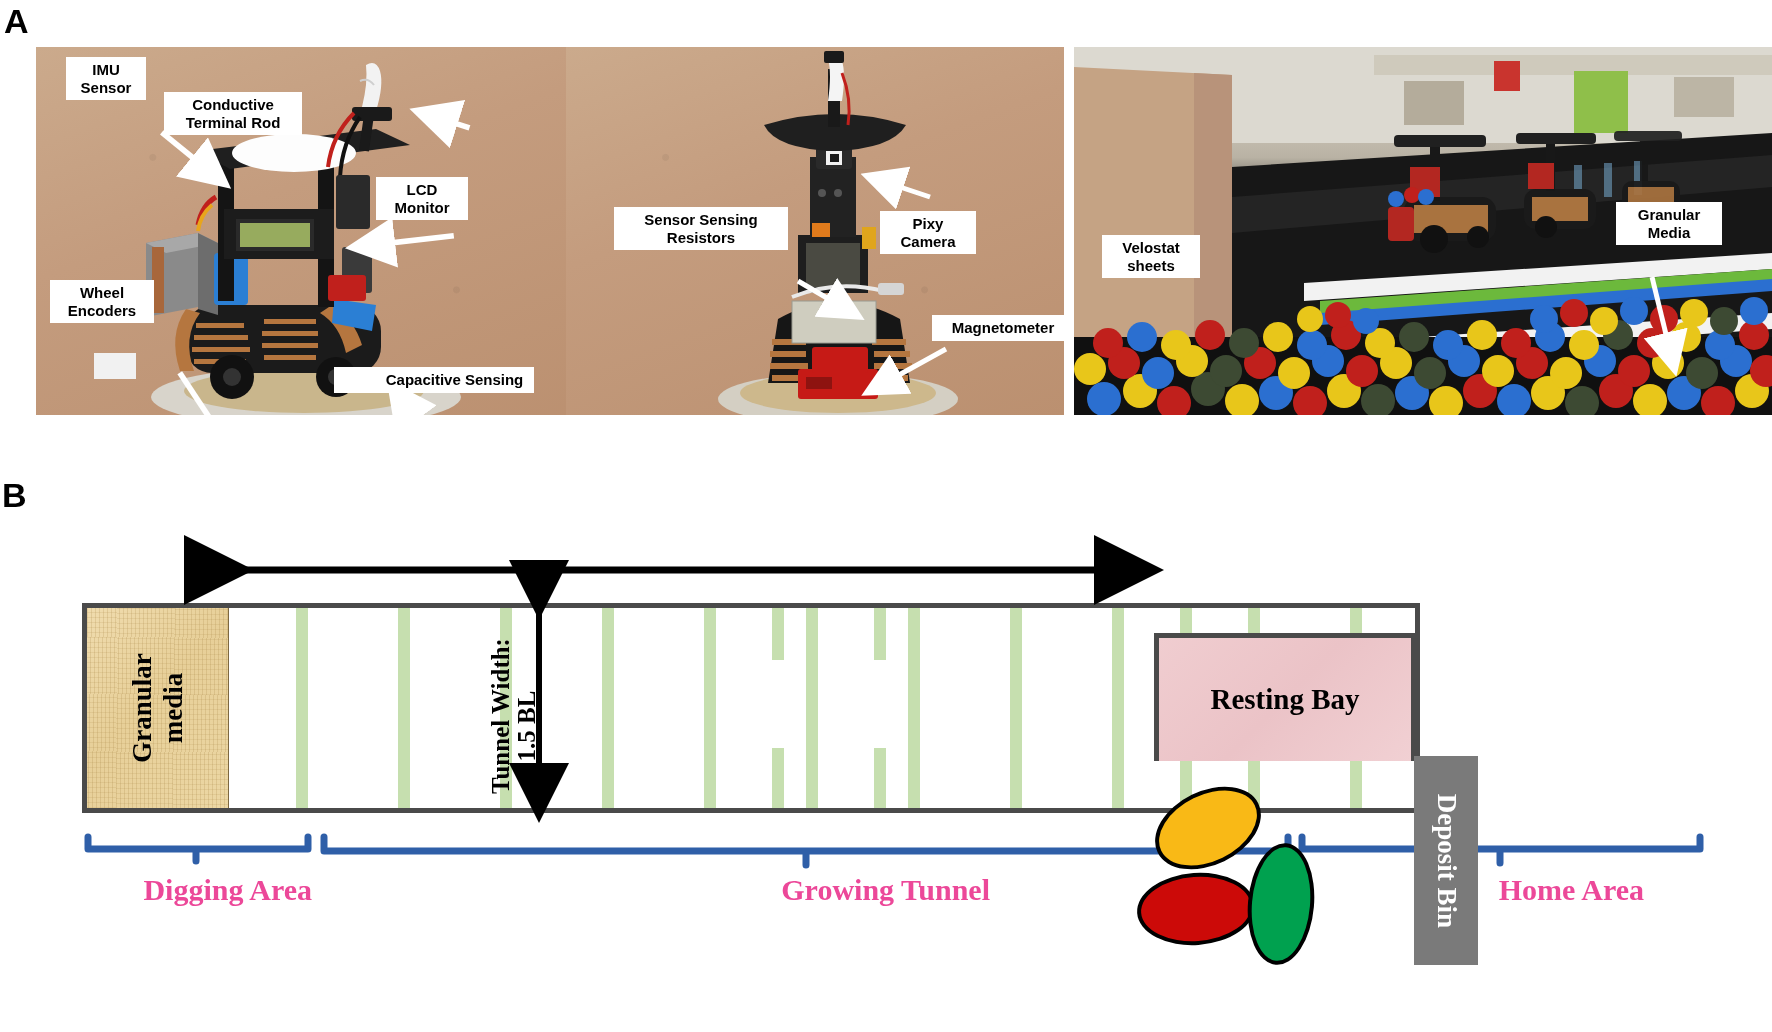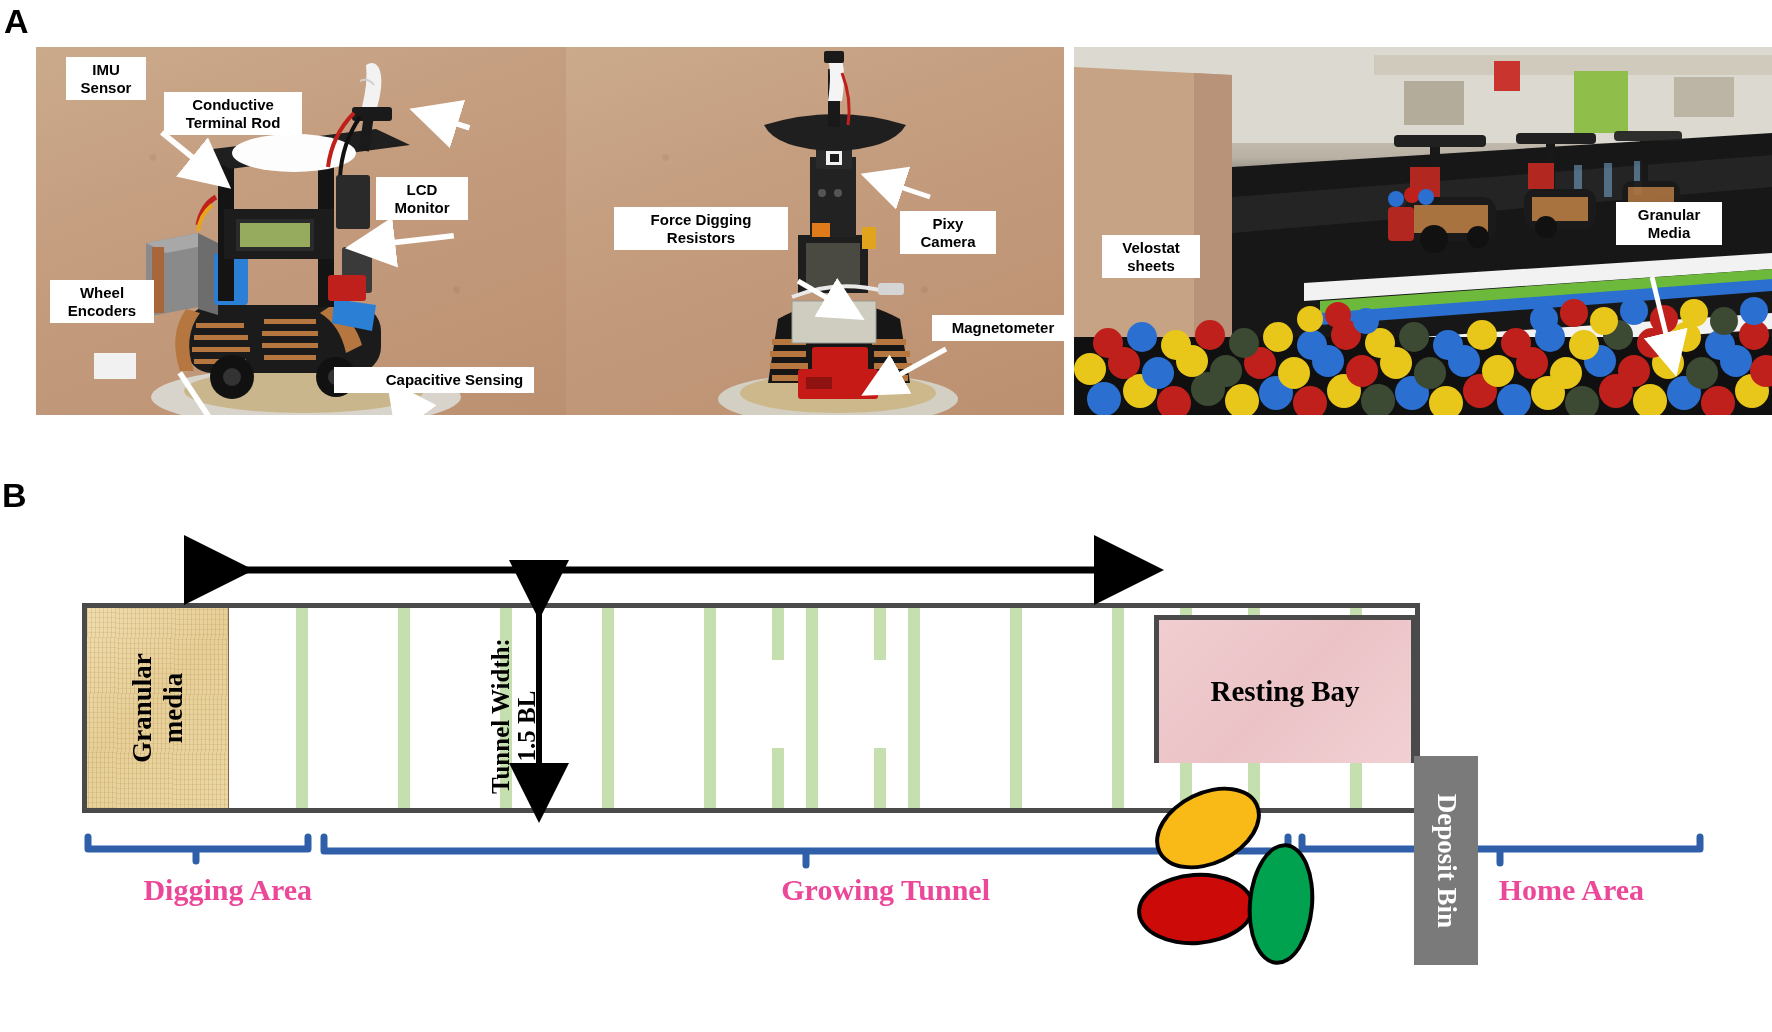--- a/index.html
+++ b/index.html
@@ -101,22 +101,22 @@
     font-size: 27px; font-weight: bold; color: #000; line-height: 1.15;
   }
   .guideline {
     position: absolute; top: 5px; width: 12px; height: 200px;
     background: #c6dfaf;
   }
   .guideline.short-top { height: 52px; top: 5px; }
   .guideline.short-bot { height: 60px; top: 145px; }
 
   #resting-bay {
-    position: absolute; left: 1072px; top: 12px;
-    width: 262px; height: 148px;
+    position: absolute; left: 1072px; top: 30px;
+    width: 262px; height: 128px;
     background: linear-gradient(135deg,#f0cdd0 0%, #ebc3c7 50%, #f1d0d3 100%);
     border: 5px solid #4a4a4a;
     border-bottom: none;
     z-index: 4;
     display: flex; align-items: center; justify-content: center;
   }
   #resting-bay span { font-size: 29px; font-weight: bold; color: #000; }
 
   #deposit-bin {
     position: absolute; left: 1332px; top: 153px;
@@ -304,23 +304,23 @@
     <defs>
       <marker id="wa2" markerWidth="9" markerHeight="9" refX="7" refY="4.5" orient="auto">
         <path d="M0 0 L9 4.5 L0 9 z" fill="#ffffff"></path>
       </marker>
     </defs>
     <path d="M232 234 L290 268" stroke="#fff" stroke-width="5" marker-end="url(#wa2)" fill="none"></path>
     <path d="M364 150 L304 130" stroke="#fff" stroke-width="5" marker-end="url(#wa2)" fill="none"></path>
     <path d="M380 302 L304 344" stroke="#fff" stroke-width="5" marker-end="url(#wa2)" fill="none"></path>
   </svg>
 
-  <div class="callout" style="left:48px;top:160px;width:174px;">Force Digging
+  <div class="callout" style="left:48px;top:160px;width:174px;">Sensor Sensing
 Resistors</div>
-  <div class="callout" style="left:334px;top:164px;width:96px;">Pixy
+  <div class="callout" style="left:314px;top:164px;width:96px;">Pixy
 Camera</div>
   <div class="callout" style="left:366px;top:268px;width:142px;">Magnetometer</div>
 </div>
 
 <div class="photo" id="photo-3">
   <div class="bg-lab"></div>
 
   <svg viewBox="0 0 698 368" width="698" height="368" style="position:absolute;inset:0;z-index:2">
 
     <rect x="0" y="0" width="698" height="96" fill="#dcd9d0"></rect>

